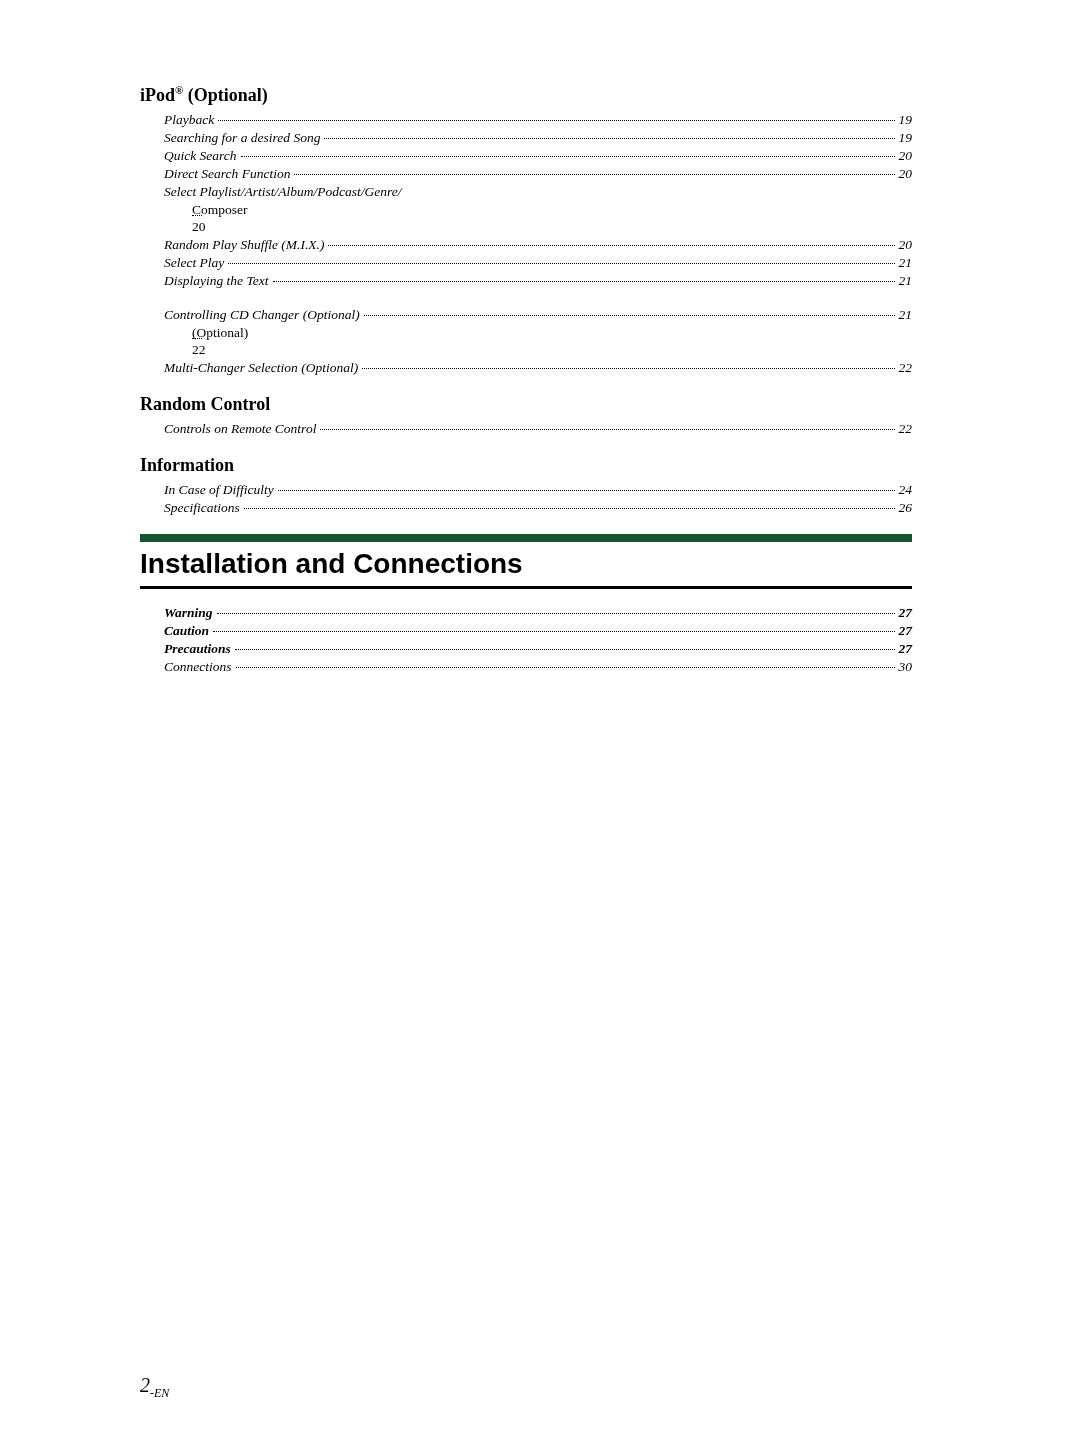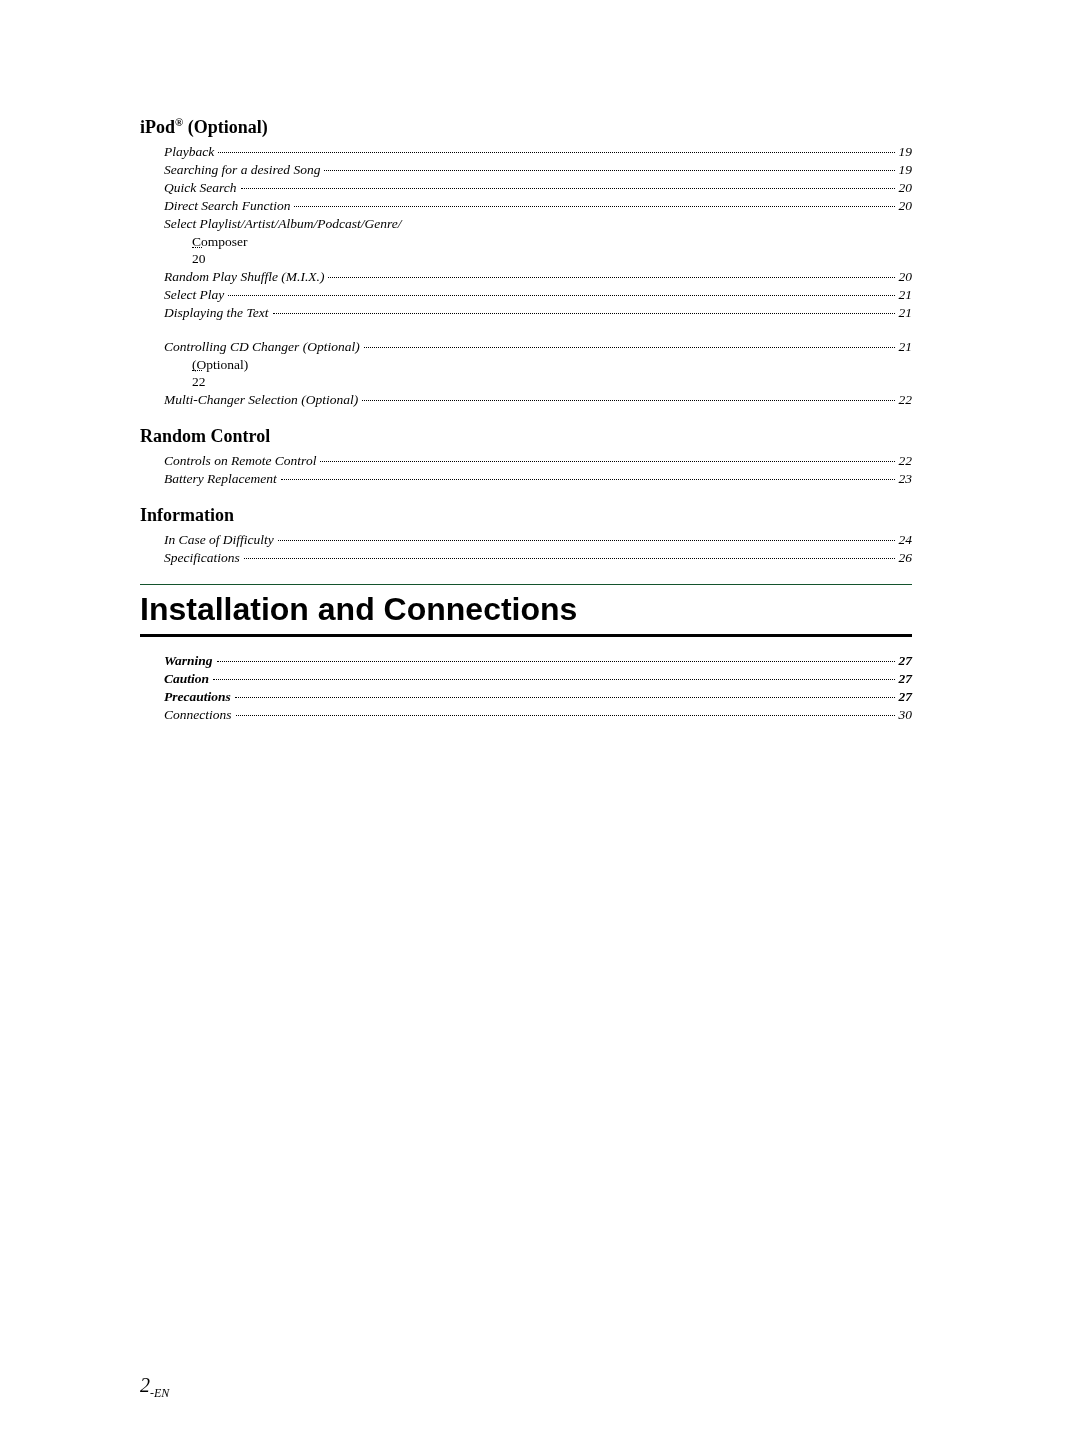--- a/index.html
+++ b/index.html
@@ -11,21 +11,21 @@
       color: #000000;
       width: 1080px;
       min-height: 1445px;
       position: relative;
     }
 
     .page {
       width: 1052px;
       min-height: 1445px;
       background: #ffffff;
-      padding: 116px 140px 80px 140px;
+      padding: 84px 140px 80px 140px;
       position: relative;
       border-radius: 18px;
     }
 
     .toc-section {
       margin-bottom: 18px;
     }
 
     .section-heading {
       font-size: 18px;
@@ -72,23 +72,23 @@
       flex: 1;
       min-width: 10px;
     }
 
     .toc-page {
       white-space: nowrap;
       flex-shrink: 0;
     }
 
     .big-section-heading {
-      font-size: 32px;
+      font-size: 28px;
       font-weight: bold;
-      border-top: 1px solid #14532d;
+      border-top: 8px solid #14532d;
       border-bottom: 3px solid #000;
       padding: 6px 0;
       margin-bottom: 16px;
       margin-top: 10px;
       font-family: Arial, sans-serif;
     }
 
     .toc-entry.bold-entry .toc-label,
     .toc-entry.bold-entry .toc-page {
       font-weight: bold;
@@ -178,25 +178,20 @@
           <span class="toc-page">22</span>
         </div>
       </div>
       <div class="toc-section">
         <div class="section-heading">Random Control</div>
         <div class="toc-entry indent1">
           <span class="toc-label">Controls on Remote Control</span>
           <span class="toc-dots"></span>
           <span class="toc-page">22</span>
         </div>
-        <div class="toc-entry indent1">
-          <span class="toc-label">Battery Replacement</span>
-          <span class="toc-dots"></span>
-          <span class="toc-page">23</span>
-        </div>
       </div>
       <div class="toc-section">
         <div class="section-heading">Information</div>
         <div class="toc-entry indent1">
           <span class="toc-label">In Case of Difficulty</span>
           <span class="toc-dots"></span>
           <span class="toc-page">24</span>
         </div>
         <div class="toc-entry indent1">
           <span class="toc-label">Specifications</span>

